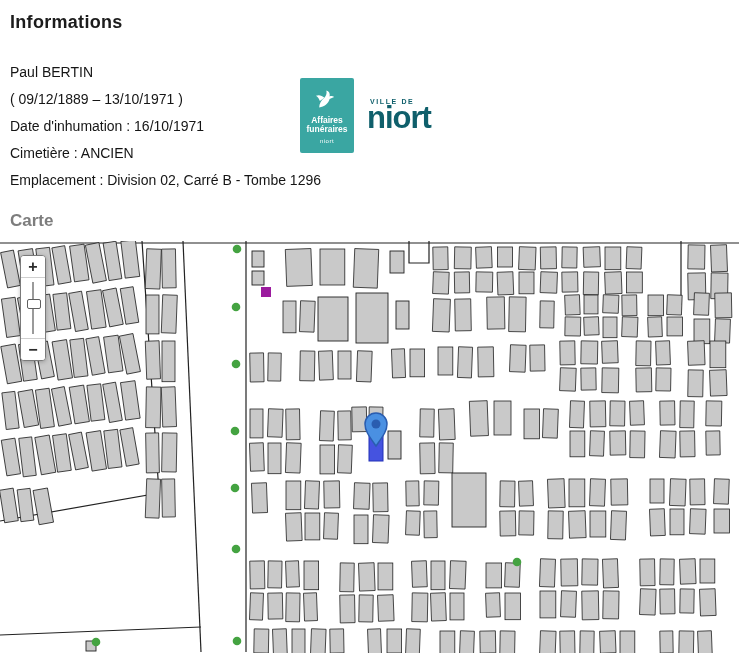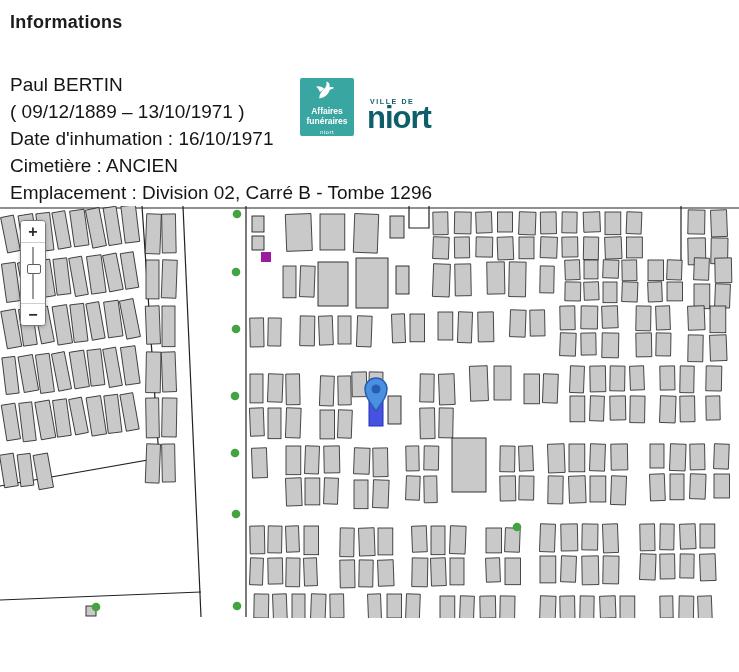--- a/index.html
+++ b/index.html
@@ -4,25 +4,25 @@
 <style>
   html,body{margin:0;padding:0;}
   body{
     width:739px;height:672px;overflow:hidden;background:#ffffff;
     font-family:"Liberation Sans",sans-serif;color:#151515;position:relative;
   }
   .page{position:relative;width:739px;height:672px;}
   .page-title{
     margin:12px 0 0 10px;font-size:18px;font-weight:600;color:#1c1c1c;letter-spacing:.3px;
   }
-  .info-block{margin:38px 0 0 10px;font-size:19px;line-height:27px;}
+  .info-block{margin:26px 0 0 10px;font-size:14px;line-height:27px;}
   .info-line{white-space:nowrap;}
   .logos{position:absolute;top:66px;left:300px;display:flex;align-items:flex-start;gap:13px;}
   .funeral-logo{
-    width:54px;height:58px;background:#3aa6a2;border-radius:2px;color:#ffffff;
+    width:54px;height:75px;background:#3aa6a2;border-radius:2px;color:#ffffff;
     display:flex;flex-direction:column;align-items:center;justify-content:center;text-align:center;
   }
   .funeral-logo svg{display:block;margin-bottom:2px;}
   .funeral-line{font-size:8.5px;font-weight:bold;line-height:9.5px;}
   .funeral-city{font-size:6px;margin-top:3px;letter-spacing:.5px;}
   .city-logo{margin-top:20px;color:#0f5f6b;}
   .city-logo .ville-de{font-size:7px;letter-spacing:1.6px;font-weight:bold;margin-left:3px;}
   .city-logo .city-name{font-size:31px;font-weight:bold;line-height:26px;letter-spacing:-1px;}
   .map-section-title{margin:17px 0 10px 10px;font-size:17px;font-weight:bold;color:#7d7d7d;}
   .map{
@@ -68,20 +68,21 @@
       <div class="funeral-line">Affaires</div>
       <div class="funeral-line">funéraires</div>
       <div class="funeral-city">niort</div>
     </div>
     <div class="city-logo">
       <div class="ville-de">VILLE DE</div>
       <div class="city-name">niort</div>
     </div>
   </div>
 
+  <h2 class="map-section-title">Carte</h2>
 
   <div class="map">
     <svg id="map-svg" width="739" height="412" viewBox="0 0 739 412">
         <polyline points="0,2 739,2" fill="none" stroke="#222222" stroke-width="1.2"></polyline>
         <polyline points="246,0 246,411" fill="none" stroke="#222222" stroke-width="1.2"></polyline>
         <polyline points="183,0 201,411" fill="none" stroke="#222222" stroke-width="1.2"></polyline>
         <polyline points="142,0 159,252 0,280" fill="none" stroke="#222222" stroke-width="1.2"></polyline>
         <polyline points="0,394 201,386" fill="none" stroke="#222222" stroke-width="1.2"></polyline>
         <polyline points="409,0 409,22 429,22 429,0" fill="none" stroke="#222222" stroke-width="1.2"></polyline>
         <polyline points="681,0 681,64" fill="none" stroke="#222222" stroke-width="1.2"></polyline>

